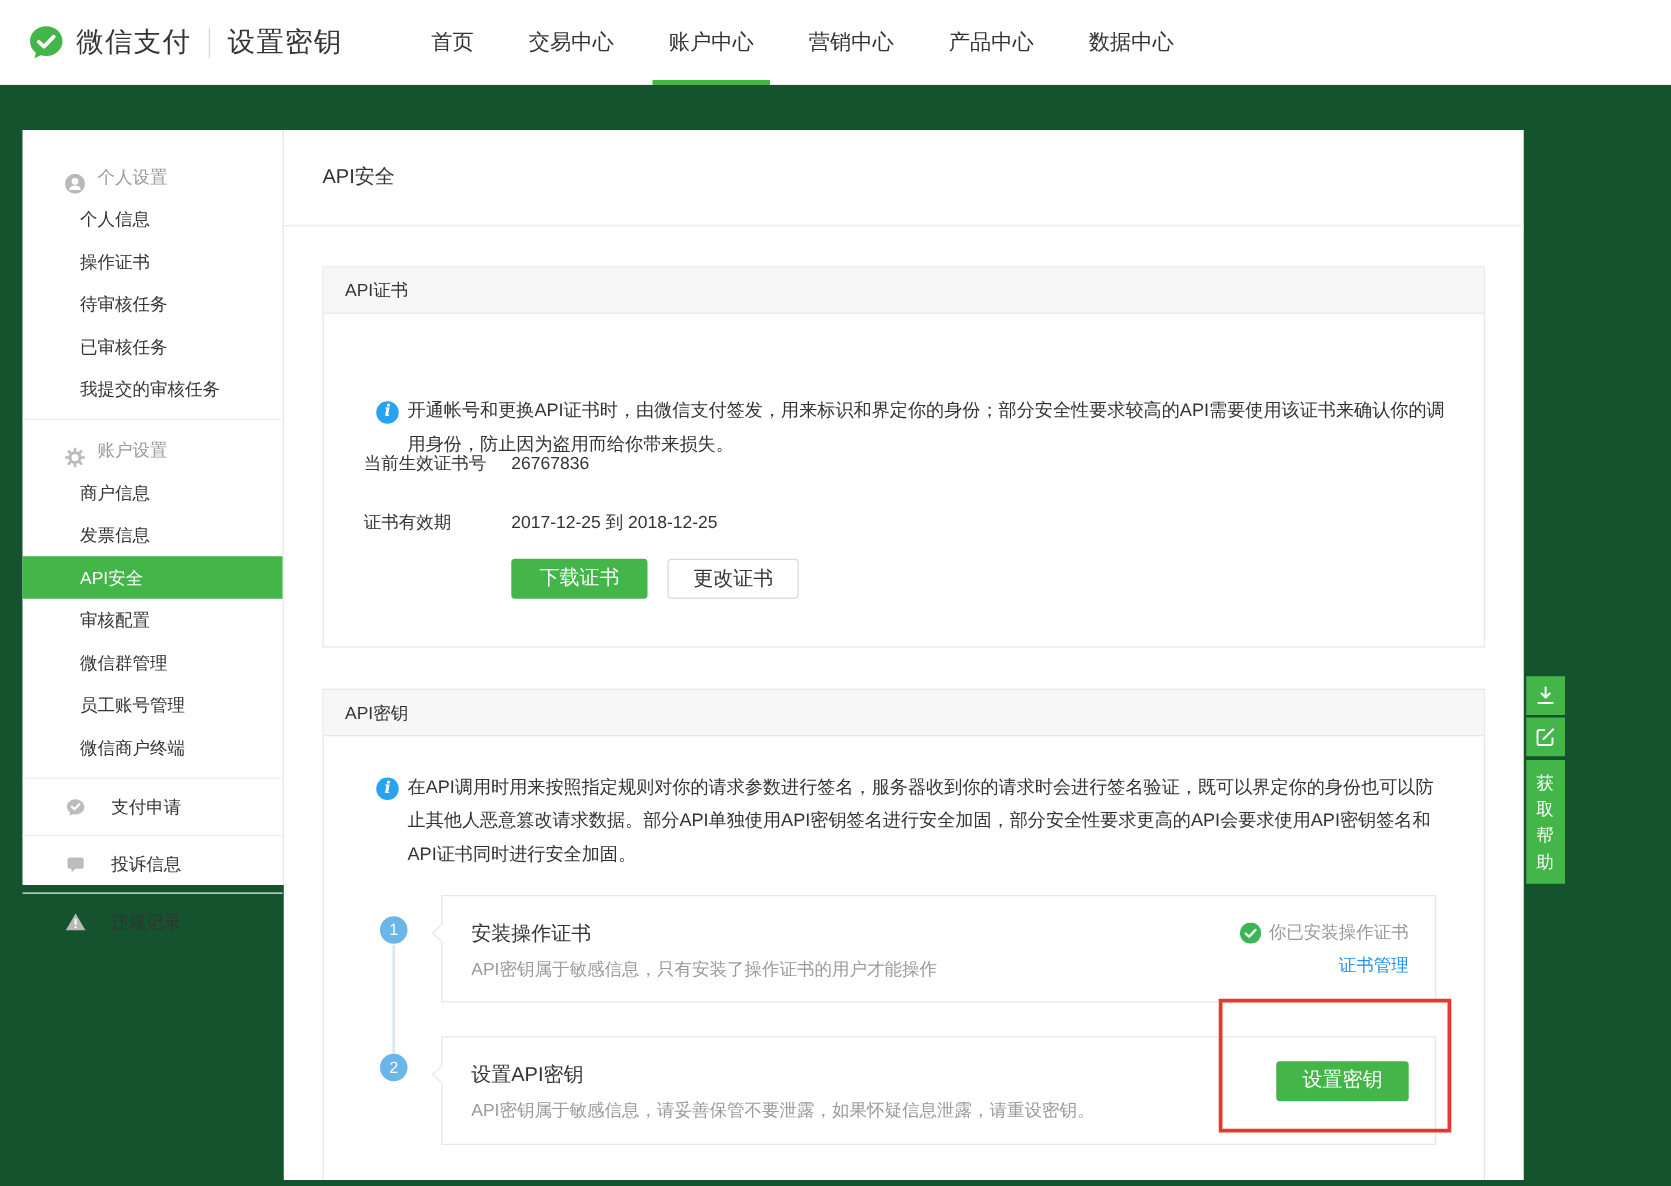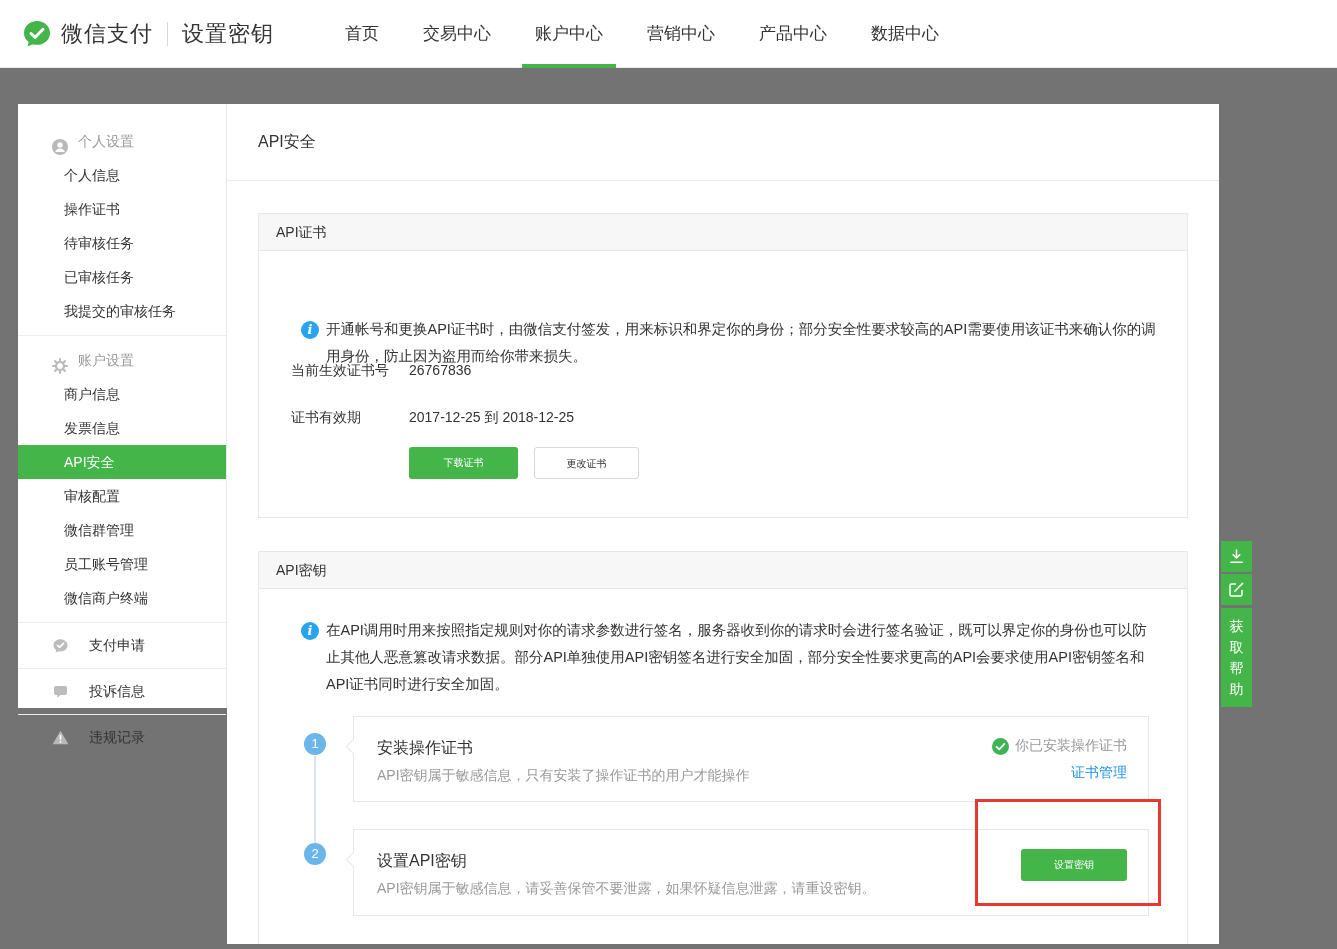--- a/index.html
+++ b/index.html
@@ -1,17 +1,17 @@
 <!DOCTYPE html>
 <html><head>
 <meta charset="utf-8">
 <style>
   * { margin:0; padding:0; box-sizing:border-box; }
   body { background:#efefef; font-family:"Liberation Sans","DejaVu Sans",sans-serif; }
-  .canvas { position:relative; width:1337px; height:949px; background:#737373; overflow:hidden; }
+  .canvas { position:relative; width:1337px; height:949px; background:#14532d; overflow:hidden; }
 
   
   .header { position:absolute; left:0; top:0; width:1337px; height:68px; background:#fff; border-bottom:1px solid #ececec; }
   .brand { position:absolute; left:22px; top:0; height:68px; display:flex; align-items:center; }
   .brand .logo { display:flex; align-items:center; margin-right:9px; }
   .brand-name { font-size:22px; color:#353535; letter-spacing:1px; }
   .brand-divider { width:1px; height:24px; background:#d8d8d8; margin:0 14px; }
   .brand-platform { font-size:22px; color:#353535; letter-spacing:1px; }
   .nav { position:absolute; left:332px; top:0; height:68px; display:flex; gap:18px; }
   .nav-item { position:relative; height:68px; line-height:68px; padding:0 13px; font-size:17px; color:#333; cursor:pointer; }
@@ -37,21 +37,21 @@
   .card-cert { top:109px; height:305px; }
   .card-key  { top:447px; height:520px; }
 
   .info-icon { position:absolute; width:18px; height:18px; border-radius:50%; background:#28a3ef; color:#fff;
                font-family:"DejaVu Serif",serif; font-style:italic; font-weight:bold; font-size:13px;
                text-align:center; line-height:18px; }
   .info-text { position:absolute; left:67px; width:832px; font-size:14.5px; color:#333; line-height:27px; }
 
   .cert-row { position:absolute; left:32px; font-size:14px; color:#333; line-height:18px; }
   .cert-row .val { position:absolute; left:118px; width:400px; white-space:nowrap; }
-  .btn { display:inline-block; text-align:center; font-size:10px; line-height:32px; height:32px; border-radius:3px; cursor:pointer; }
+  .btn { display:inline-block; text-align:center; font-size:16px; line-height:32px; height:32px; border-radius:3px; cursor:pointer; }
   .btn-green { background:#44b549; color:#fff; border:none; }
   .btn-plain { background:#fff; color:#333; border:1px solid #d9d9d9; }
   .btn-download { position:absolute; left:150px; top:233px; width:109px; }
   .btn-change   { position:absolute; left:275px; top:233px; width:105px; }
 
   
   .step-badge { position:absolute; left:45px; width:22px; height:22px; border-radius:50%; background:#6ab5e9; color:#fff; font-size:13px; text-align:center; line-height:22px; }
   .badge-1 { top:181px; } .badge-2 { top:291px; }
   .step-connector { position:absolute; left:55px; top:204px; width:2px; height:87px; background:#d7e6f2; }
   .step-box { position:absolute; left:94px; width:796px; background:#fff; border:1px solid #e7e7e7; }
@@ -65,21 +65,21 @@
   .step-link { position:absolute; right:21px; top:47px; font-size:14px; color:#2092ee; cursor:pointer; text-decoration:none; }
   .btn-setkey { position:absolute; right:21px; top:19px; width:106px; }
 
   
   .red-box { position:absolute; left:748px; top:695px; width:186px; height:107px; border:3px solid #e8382d; z-index:20; pointer-events:none; }
 
   
   .float-btn { position:absolute; left:1221px; width:31px; background:#44b549; color:#fff; cursor:pointer; display:flex; align-items:center; justify-content:center; }
   .fb-download { top:541px; height:31px; }
   .fb-edit     { top:574px; height:31px; }
-  .fb-help     { top:608px; height:99px; font-size:14px; line-height:21px; text-align:center; word-break:break-all; padding:8px 8px; }
+  .fb-help     { top:608px; height:99px; font-size:14px; line-height:21px; word-break:break-all; padding:8px 8px; }
 </style>
 </head>
 <body>
 
 <div class="canvas">
 
   <div class="header">
     <div class="brand">
       <span class="logo">
         <svg width="30" height="30" viewBox="0 0 30 30">

